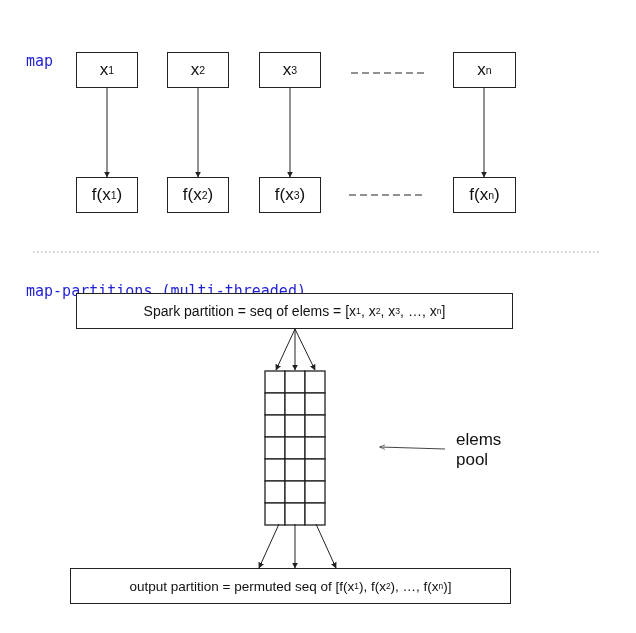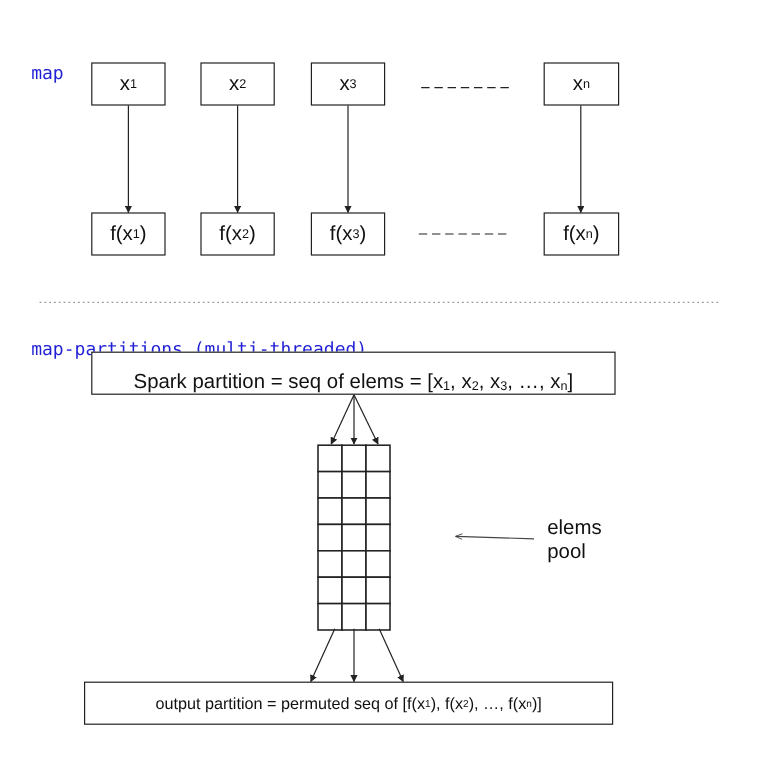--- a/index.html
+++ b/index.html
@@ -2,21 +2,21 @@
 <html><head>
   <meta charset="utf-8">
   <style>
     html, body { margin: 0; padding: 0; background: #ffffff; }
     body { width: 636px; height: 633px; position: relative; overflow: hidden; }
     .mono { font-family: "DejaVu Sans Mono", "Liberation Mono", monospace; color: #1f1fd6; font-size: 15px; position: absolute; }
     .box { position: absolute; border: 1px solid #222; background: #fff; box-sizing: border-box;
            font-family: "Liberation Sans", sans-serif; color: #111; display: flex; align-items: center; justify-content: center; }
     .box sub { font-size: 0.62em; vertical-align: -0.45em; }
     .big { font-size: 17px; }
-    .mid { font-size: 17px; align-items: flex-end; }
+    .mid { font-size: 14px; }
     .small { font-size: 13.5px; }
     .label { position: absolute; font-family: "Liberation Sans", sans-serif; color: #111; font-size: 17px; line-height: 20px; }
     svg.overlay { position: absolute; left: 0; top: 0; }
   </style>
 </head>
 <body>
 
 <div class="mono" style="left:26px; top:12px;margin-top:40px;">map</div>
 <div class="mono" style="left:26px; top:282px;">map-partitions (multi-threaded)</div>
 

